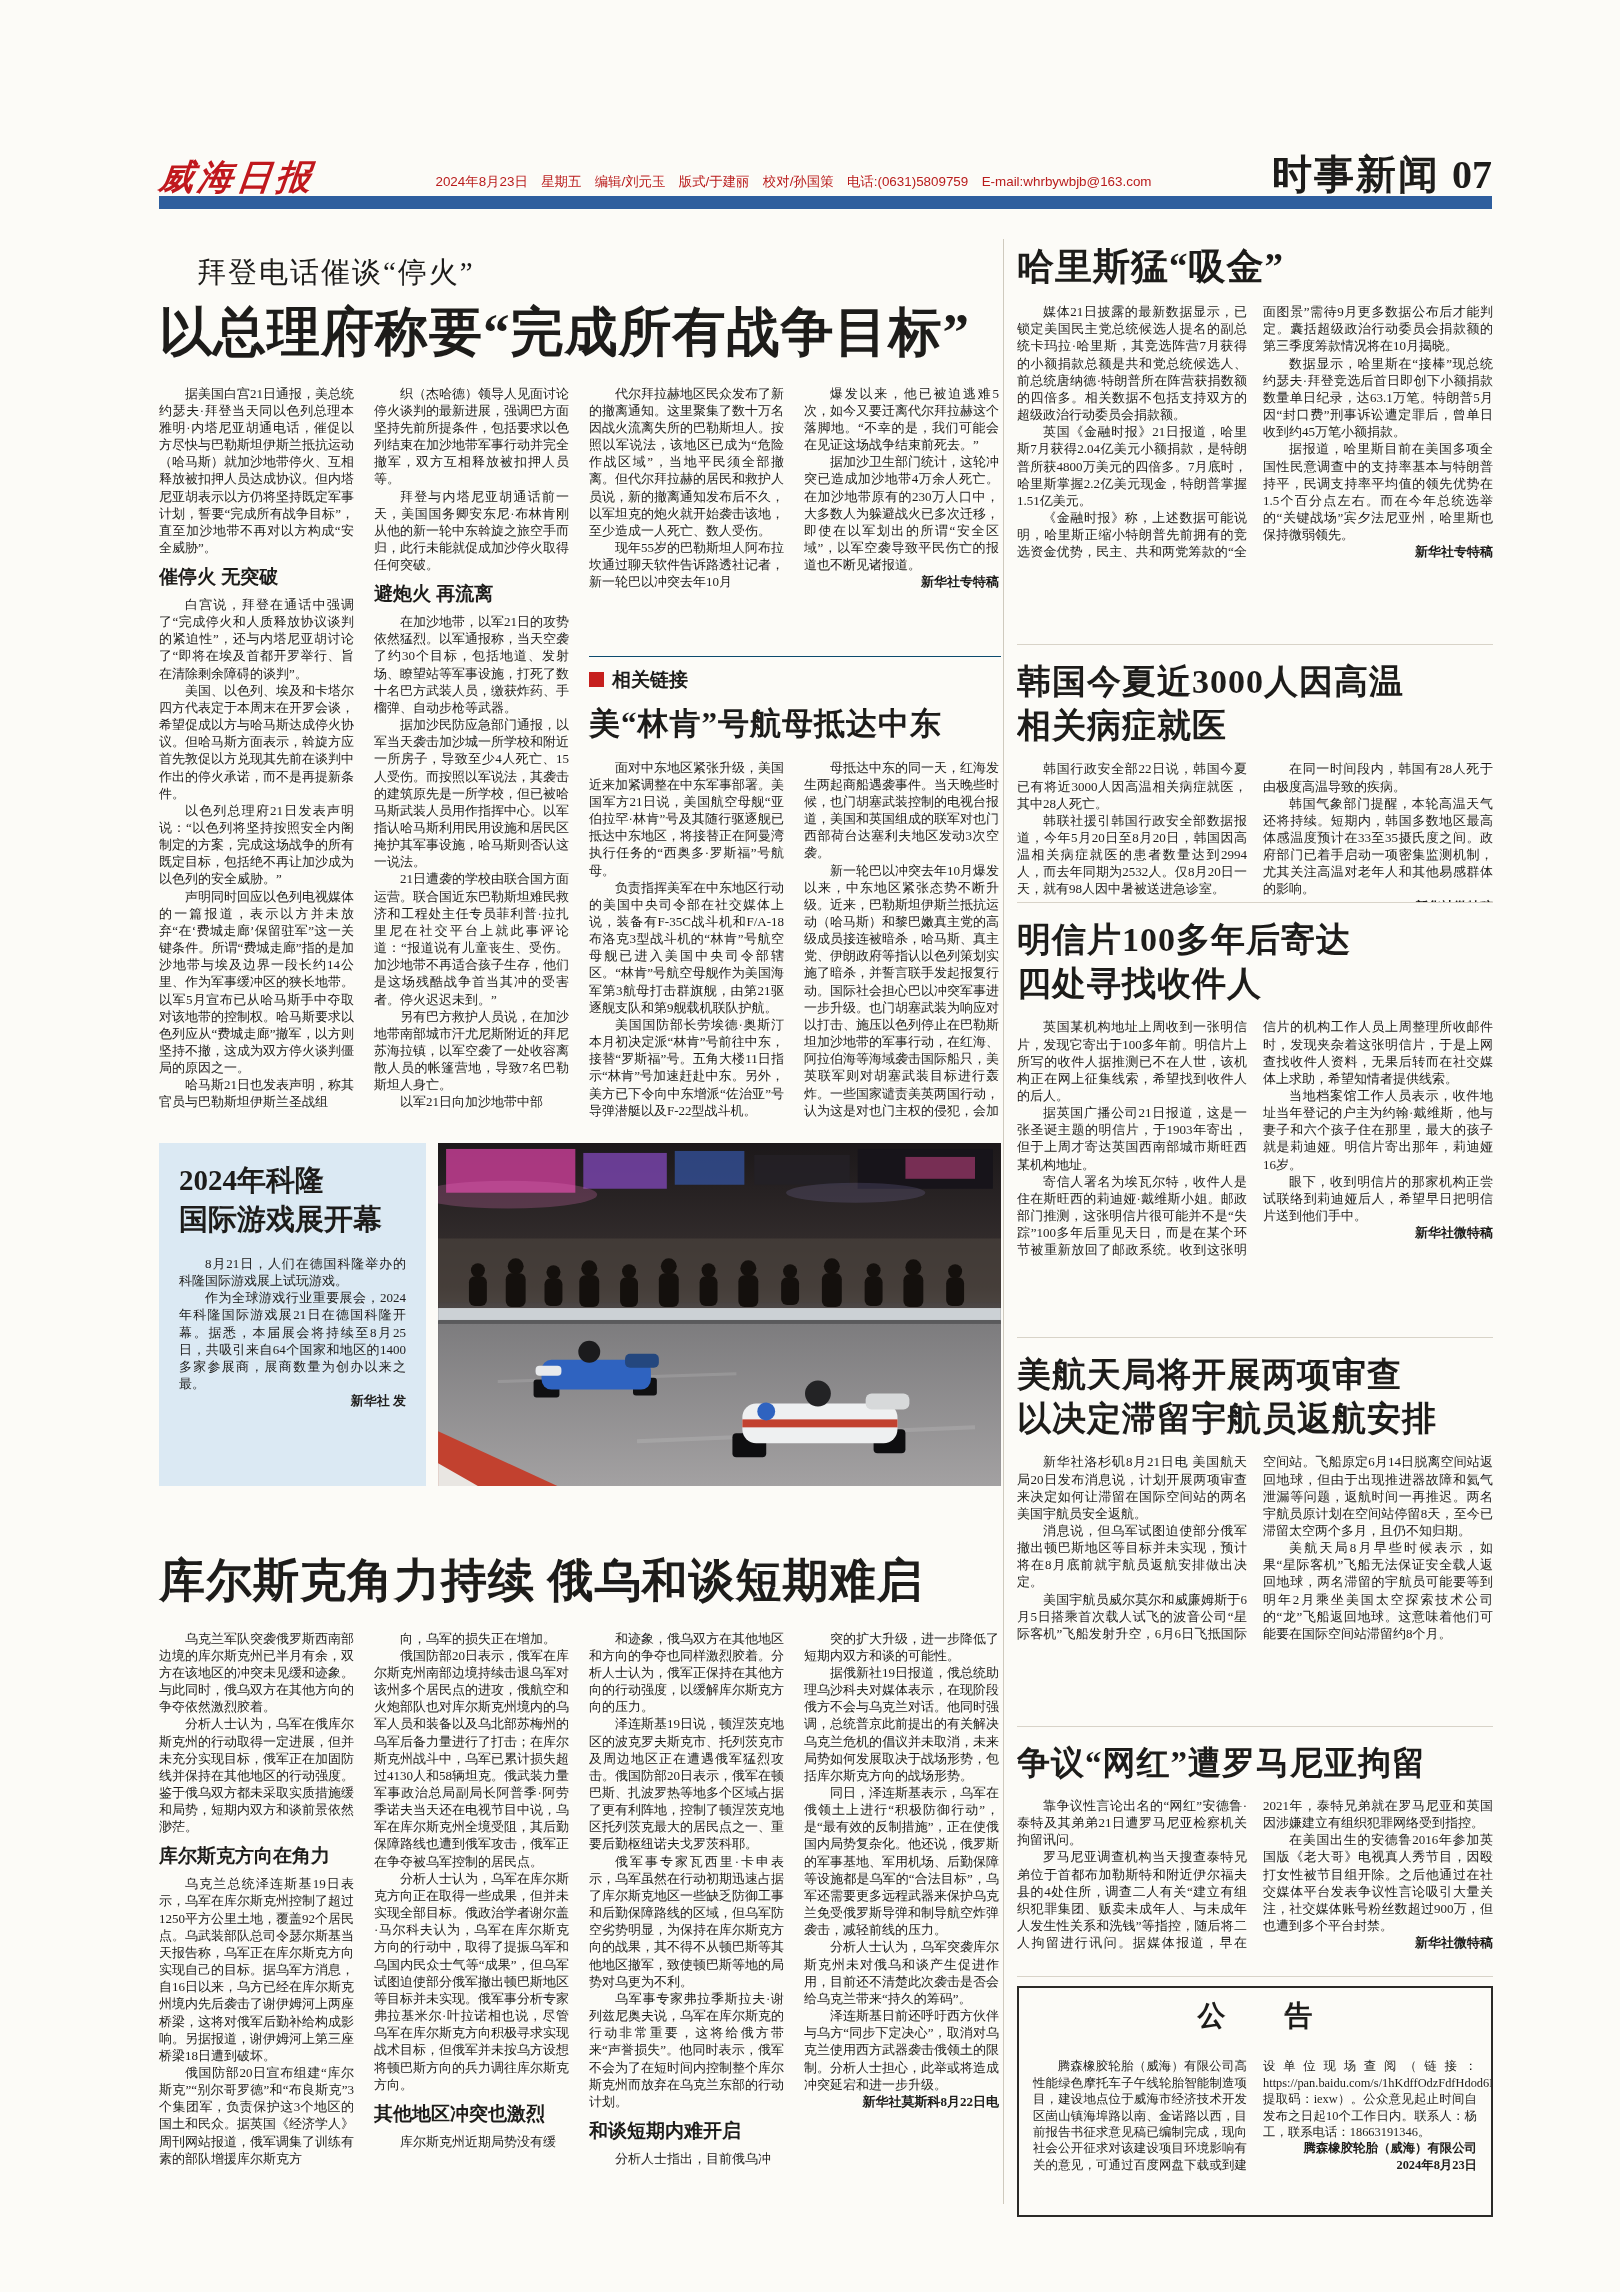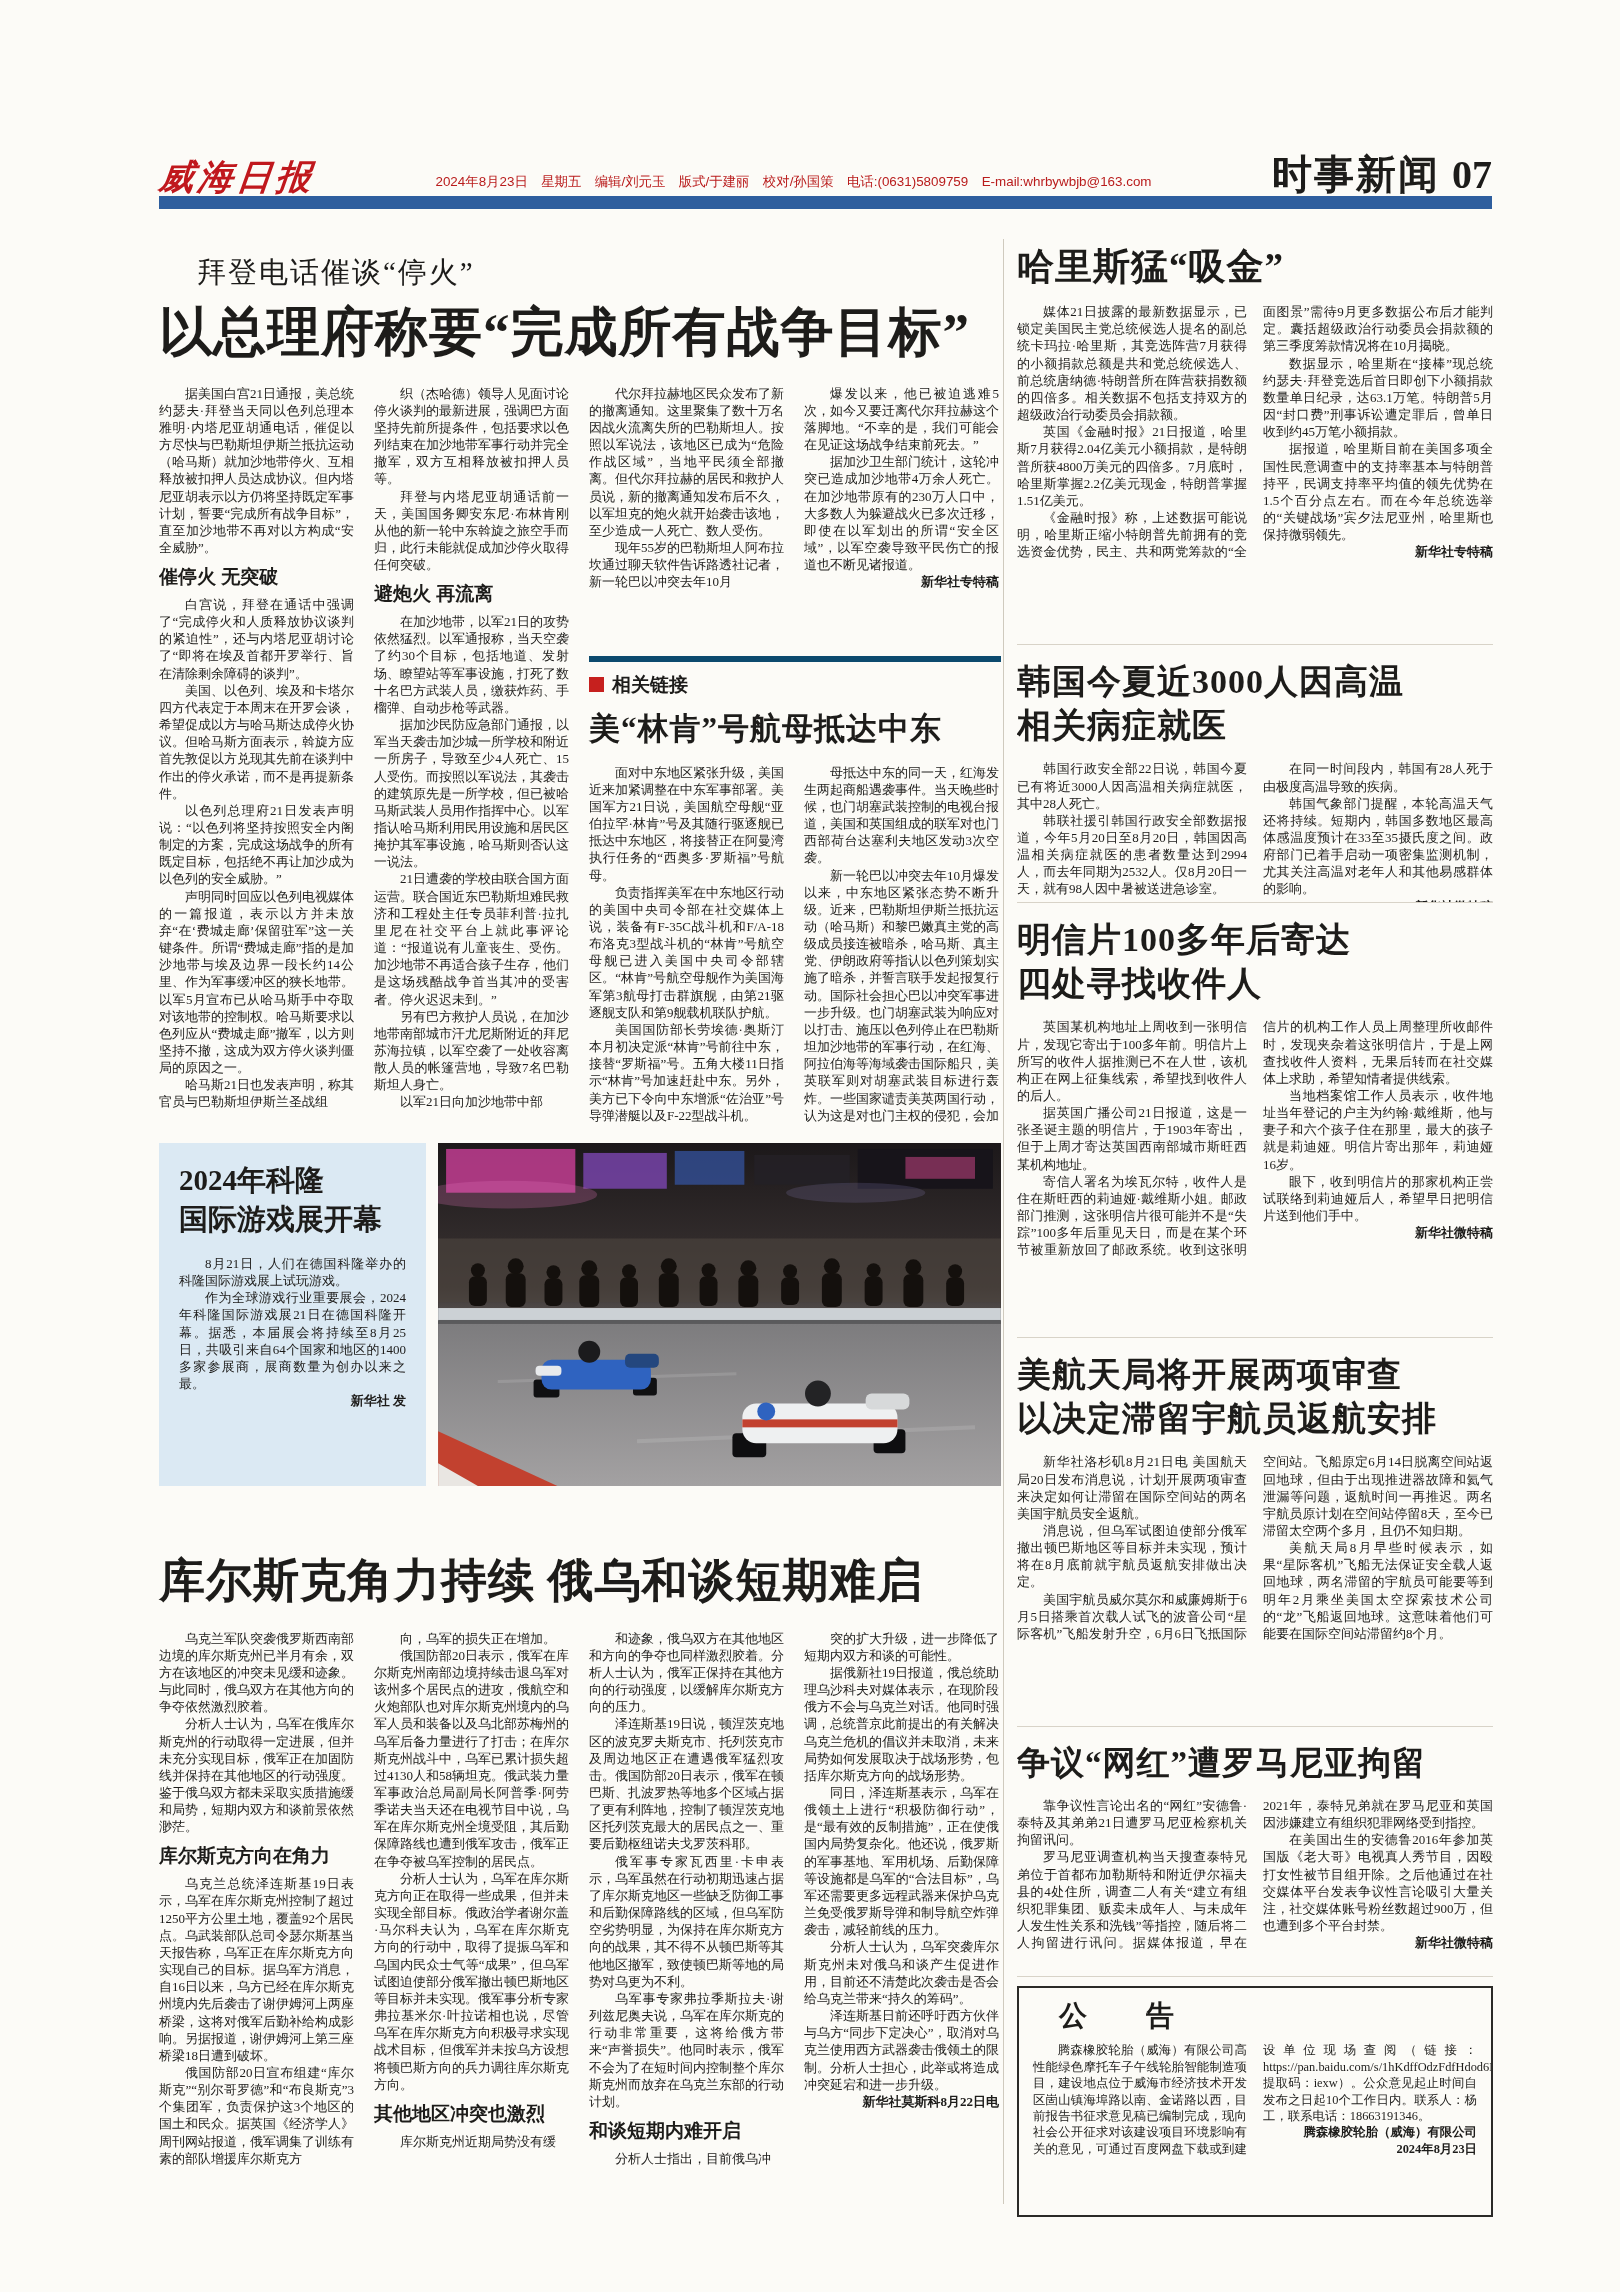--- a/index.html
+++ b/index.html
@@ -22,21 +22,21 @@
        margin:10px 0 7px;line-height:1.2;}
   .sig{text-align:right;text-indent:0;font-weight:bold;}
   
   .left{position:absolute;left:159px;top:239px;width:842px;}
   .kicker{font-size:29px;margin:14px 0 0 38px;letter-spacing:2px;}
   .headline{font-size:53px;font-weight:900;margin:8px 0 20px;letter-spacing:1px;line-height:1.2;}
   .lead-body{display:flex;gap:20px;height:748px;overflow:hidden;}
   .col{flex:0 0 195px;width:195px;overflow:hidden;}
   .lead-right{flex:1;display:flex;flex-direction:column;}
   .short-cols{display:flex;gap:20px;height:257px;overflow:hidden;}
-  .related{margin-top:14px;border-top:6px solid #0c4a6e;padding-top:10px;}
+  .related{margin-top:14px;border-top:1px solid #0c4a6e;padding-top:10px;}
   .rel-tag{font-family:"Liberation Sans","DejaVu Sans",sans-serif;font-size:19px;font-weight:bold;
            display:flex;align-items:center;gap:8px;}
   .redsq{width:15px;height:15px;background:#c6201e;display:inline-block;}
   .rel-headline{font-size:31px;font-weight:900;margin:10px 0 14px;letter-spacing:1px;}
   .rel-cols{display:flex;gap:20px;height:358px;overflow:hidden;}
   
   .photo-band{display:flex;margin-top:10px;height:343px;}
   .expo-caption{flex:0 0 267px;background:#dbe9f3;box-sizing:border-box;padding:18px 20px 14px;overflow:hidden;}
   .expo-caption h2{font-size:29px;font-weight:900;margin:0 0 16px;line-height:1.35;}
   .photo{flex:1;margin:0 0 0 12px;overflow:hidden;background:#2a2523;}
@@ -48,21 +48,21 @@
   .rail section{border-bottom:1px solid #d8d3c8;margin-bottom:9px;padding-bottom:6px;box-sizing:border-box;overflow:hidden;}
   .rail h2{font-size:34px;font-weight:900;line-height:1.3;margin:6px 0 12px;letter-spacing:1px;}
   .rail .one-line{font-size:37px;}
   .body2{column-count:2;column-gap:16px;}
   .s-harris{height:408px;}
   .s-korea{height:249px;}
   .s-postcard{height:426px;}
   .s-nasa{height:380px;}
   .s-tate{height:241px;}
   .notice{border:2px solid #2b2a28;height:231px;box-sizing:border-box;padding:8px 14px;overflow:hidden;}
-  .notice h2{text-align:left;font-size:28px;font-weight:900;letter-spacing:26px;margin:2px 0 8px;text-indent:26px;}
+  .notice h2{text-align:center;font-size:28px;font-weight:900;letter-spacing:26px;margin:2px 0 24px;text-indent:26px;}
   .notice .p{font-size:12.4px;}
 </style>
 </head>
 <body>
 
 <div class="page">
 
   <div class="hdr">
     <div class="logo">威海日报</div>
     <div class="infoline">2024年8月23日　星期五　编辑/刘元玉　版式/于建丽　校对/孙国策　电话:(0631)5809759　E-mail:whrbywbjb@163.com</div>

